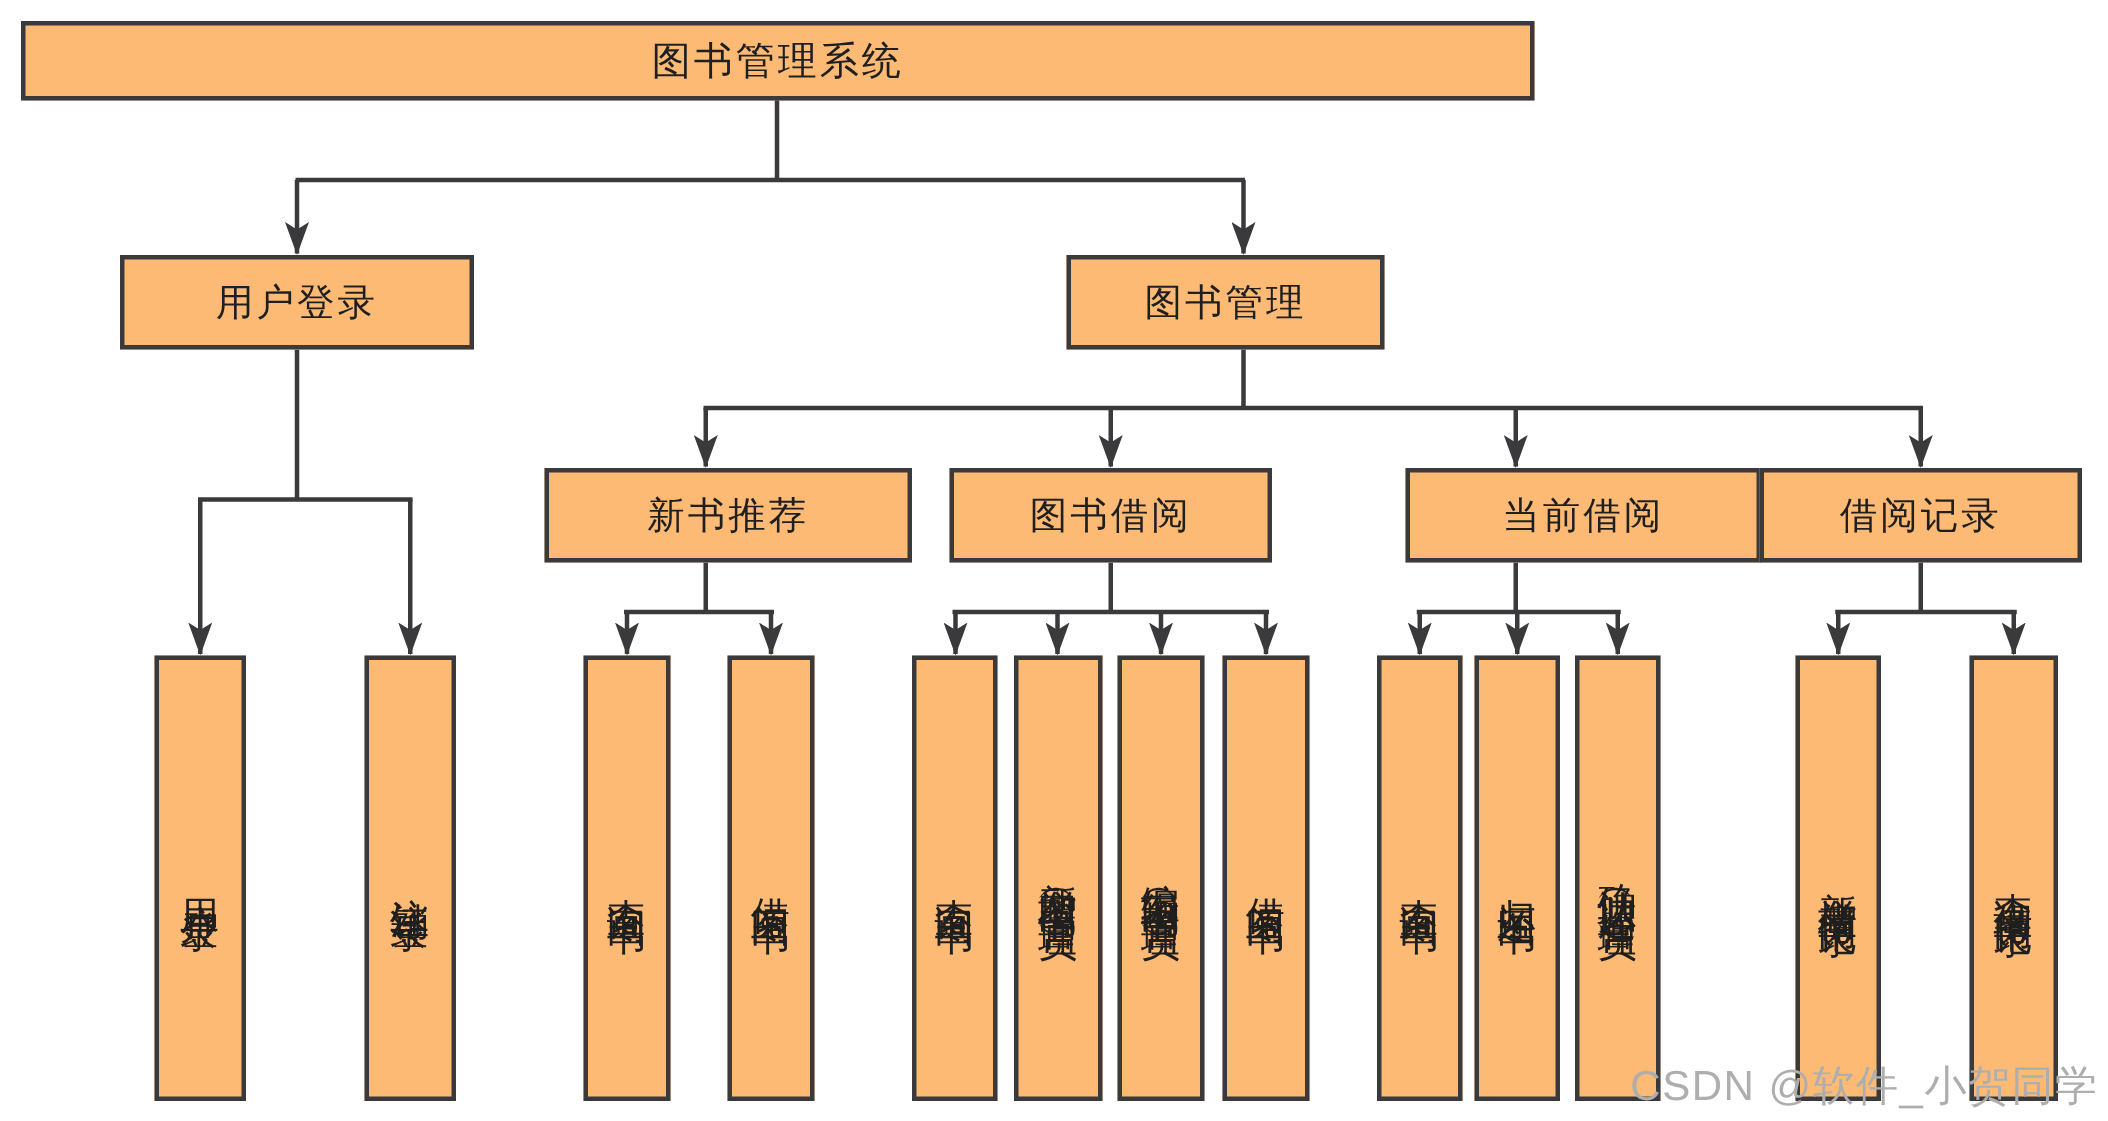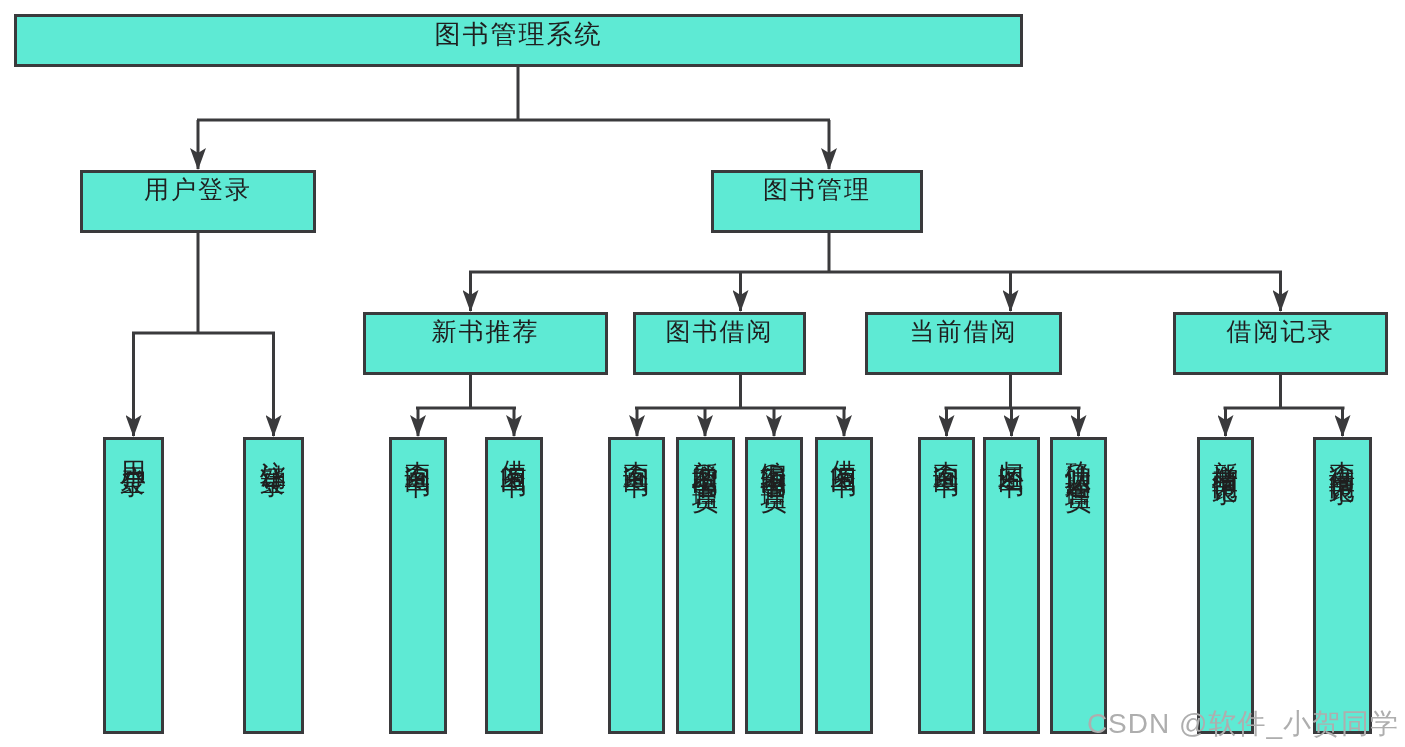--- a/index.html
+++ b/index.html
@@ -8,24 +8,24 @@
     background:#ffffff;
     position:relative;
     overflow:hidden;
     font-family:"Liberation Sans","DejaVu Sans",sans-serif;
   }
   #stage{position:absolute;inset:0;width:1405px;height:747px;}
   svg.wires{position:absolute;left:0;top:0;z-index:1;}
   .box{
     position:absolute;
     box-sizing:border-box;
-    background:#5eead4;
+    background:#fdba74;
     border:3px solid #3a3a3c;
     display:flex;
-    align-items:flex-start;
+    align-items:center;
     justify-content:center;
     z-index:2;
     color:#1f1f1f;
   }
   .box.h{
     font-size:25px;
     letter-spacing:2px;
     white-space:nowrap;
   }
   .box.root{font-size:26px;}
@@ -107,24 +107,24 @@
   <div class="box h" style="left:80px;top:170px;width:236px;height:63px;">
     <span>用户登录</span>
   </div>
   <div class="box h" style="left:711px;top:170px;width:212px;height:63px;">
     <span>图书管理</span>
   </div>
 
   <div class="box h" style="left:363px;top:312px;width:245px;height:63px;">
     <span>新书推荐</span>
   </div>
-  <div class="box h" style="left:633px;top:312px;width:173px;height:63px;">
+  <div class="box h" style="left:633px;top:312px;width:215px;height:63px;">
     <span>图书借阅</span>
   </div>
-  <div class="box h" style="left:865px;top:312px;width:197px;height:63px;">
+  <div class="box h" style="left:937px;top:312px;width:237px;height:63px;">
     <span>当前借阅</span>
   </div>
   <div class="box h" style="left:1173px;top:312px;width:215px;height:63px;">
     <span>借阅记录</span>
   </div>
 
   <div class="box v" style="left:103px;top:437px;width:61px;height:297px;">
     <span class="vtxt">用户登录</span>
   </div>
   <div class="box v" style="left:243px;top:437px;width:61px;height:297px;">

